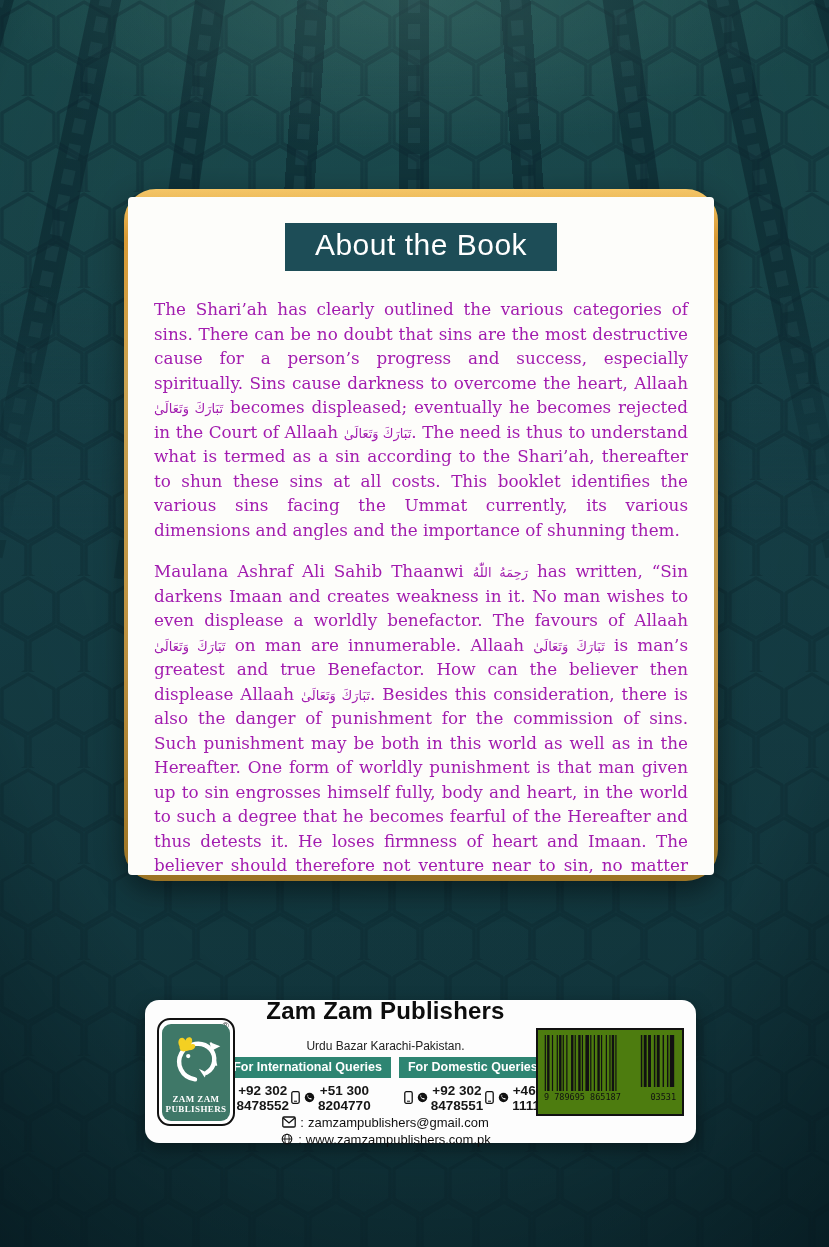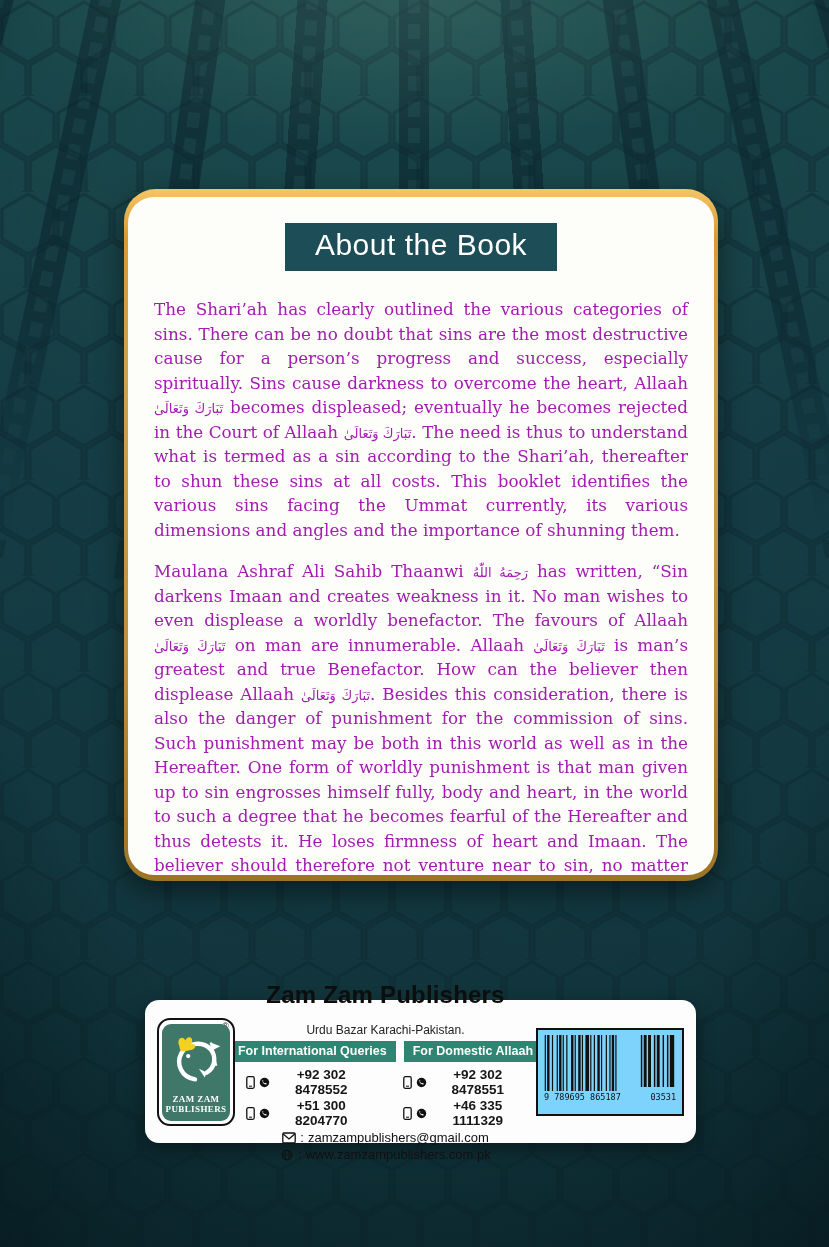--- a/index.html
+++ b/index.html
@@ -5,21 +5,21 @@
   html,body{margin:0;padding:0;}
   .page{position:relative;width:829px;height:1247px;overflow:hidden;
         background:#143a40;font-family:"Liberation Sans",sans-serif;}
   .bg-svg{position:absolute;left:0;top:0;width:829px;height:1247px;display:block;}
 
   
   .card-gold{position:absolute;left:124px;top:189px;width:594px;height:692px;
              border-radius:32px;box-sizing:border-box;padding:8px 4px 6px 4px;
              background:linear-gradient(180deg,#f4c566 0%,#d89a35 7%,#caa352 28%,#bb9040 68%,#9c7424 100%);
              box-shadow:0 10px 28px rgba(0,0,0,0.45);}
-  .card{width:100%;height:100%;box-sizing:border-box;border-radius:26px;
+  .card{width:100%;height:100%;box-sizing:border-box;border-radius:4px;
         background:#fdfdfa;padding:24px 26px 0 26px;overflow:hidden;}
   .banner{margin:2px auto 0 auto;width:fit-content;background:#1d4d57;color:#ffffff;
           font-size:30px;letter-spacing:0.5px;padding:5px 30px 9px 30px;text-align:center;}
   .body-text{margin-top:26px;font-family:"DejaVu Serif",serif;color:#a21caf;
              font-size:16.8px;line-height:1.46;text-align:justify;}
   .body-text p{margin:0 0 17px 0;}
   .ar{font-family:"DejaVu Sans",sans-serif;font-size:13px;white-space:nowrap;}
 
   
   .pub{position:absolute;left:145px;top:1000px;width:551px;height:143px;box-sizing:border-box;
@@ -34,29 +34,29 @@
   .logo-art{position:absolute;top:2px;left:0;width:100%;height:66px;}
   .logo-cap{font-family:"Liberation Serif",serif;font-weight:bold;color:#fff;
             font-size:9px;line-height:10px;letter-spacing:0.4px;text-align:center;}
   .pub-center{flex:1;text-align:center;min-width:0;}
   .pub-name{font-size:24px;font-weight:bold;color:#0d0d0d;letter-spacing:0.2px;}
   .pub-addr{font-size:12px;color:#222;margin-top:14px;}
   .badges{display:flex;justify-content:center;gap:8px;margin-top:4px;}
   .badge{background:#2e8572;color:#fff;font-size:12.5px;font-weight:bold;
          padding:3px 9px 4px 9px;white-space:nowrap;}
   .phones{display:flex;justify-content:center;gap:32px;margin-top:5px;}
-  .phone-col{display:flex;flex-direction:column;gap:1px;align-items:flex-start;justify-content:flex-end;}
+  .phone-col{display:flex;flex-direction:row;gap:1px;align-items:flex-start;justify-content:flex-end;}
   .phone-row{display:flex;align-items:center;gap:3px;font-size:13.5px;font-weight:bold;color:#161616;}
   .pic{width:11px;height:13px;flex:none;}
   .contact-row{display:flex;justify-content:center;align-items:center;gap:4px;
                font-size:13px;color:#101010;margin-top:2px;}
   .cic{width:14px;height:12px;flex:none;}
 
   .barcode{flex:none;width:148px;height:88px;box-sizing:border-box;border:2.5px solid #111;
-           background:#7dd3fc;padding:5px 4px 2px 4px;display:flex;flex-direction:column;}
+           background:#4d7c0f;padding:5px 4px 2px 4px;display:flex;flex-direction:column;}
   .barcode svg{width:100%;height:56px;display:block;}
   .barcode-digits{display:flex;justify-content:space-between;font-family:"DejaVu Sans Mono",monospace;
                   font-size:8.5px;color:#111;padding:1px 2px 0 2px;}
 </style>
 </head>
 <body>
 
 <div class="page">
 
   <svg class="bg-svg" viewBox="0 0 829 1247" preserveAspectRatio="none">
@@ -162,21 +162,21 @@
         <div class="logo-cap">ZAM ZAM</div>
         <div class="logo-cap">PUBLISHERS</div>
       </div>
     </div>
 
     <div class="pub-center">
       <div class="pub-name">Zam Zam Publishers</div>
       <div class="pub-addr">Urdu Bazar Karachi-Pakistan.</div>
       <div class="badges">
         <span class="badge">For International Queries</span>
-        <span class="badge">For Domestic Allaah</span>
+        <span class="badge">For Domestic Queries</span>
       </div>
       <div class="phones">
         <div class="phone-col">
             <div class="phone-row">
               <svg class="pic" viewBox="0 0 10 14">
                 <rect x="1" y="0.7" width="8" height="12.6" rx="1.6" fill="none" stroke="#111" stroke-width="1.4"></rect>
                 <line x1="3.4" y1="11" x2="6.6" y2="11" stroke="#111" stroke-width="1.1"></line>
               </svg>
               <svg class="pic" viewBox="0 0 14 14">
                 <circle cx="7" cy="7" r="6" fill="#111"></circle>

